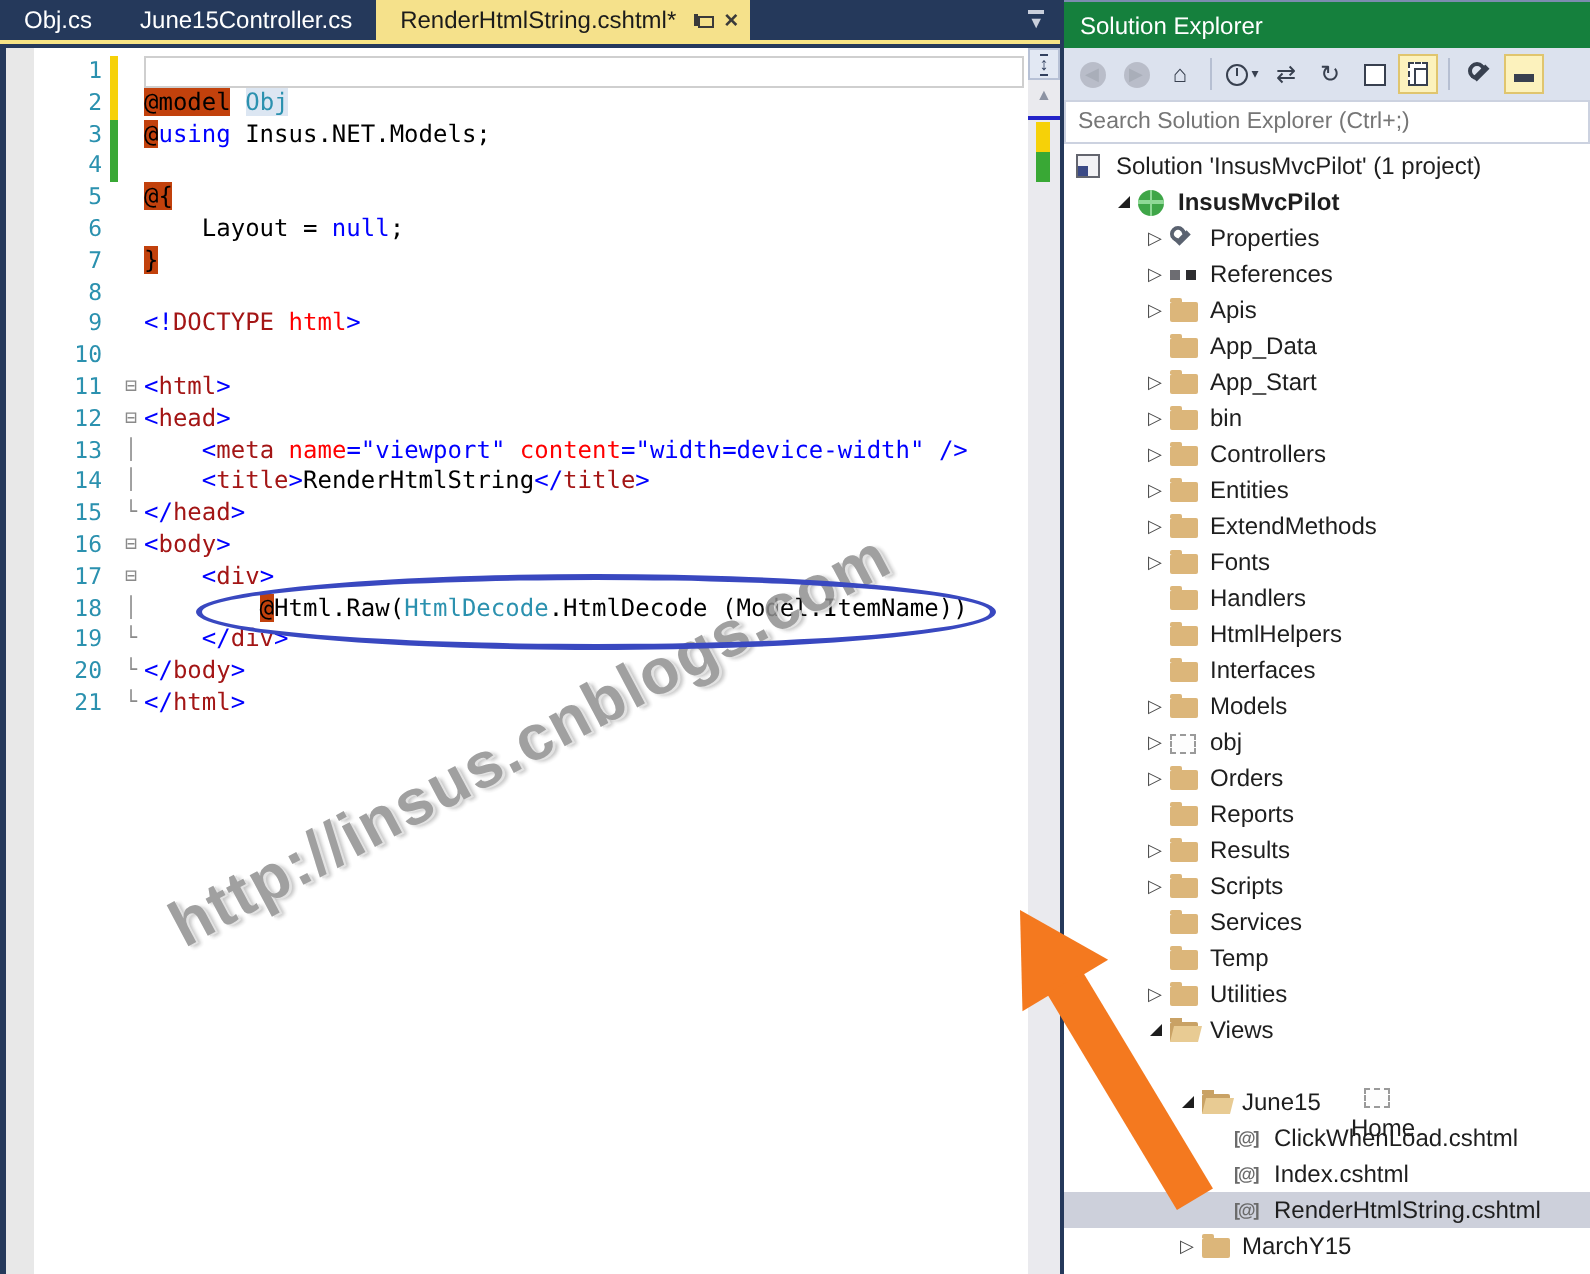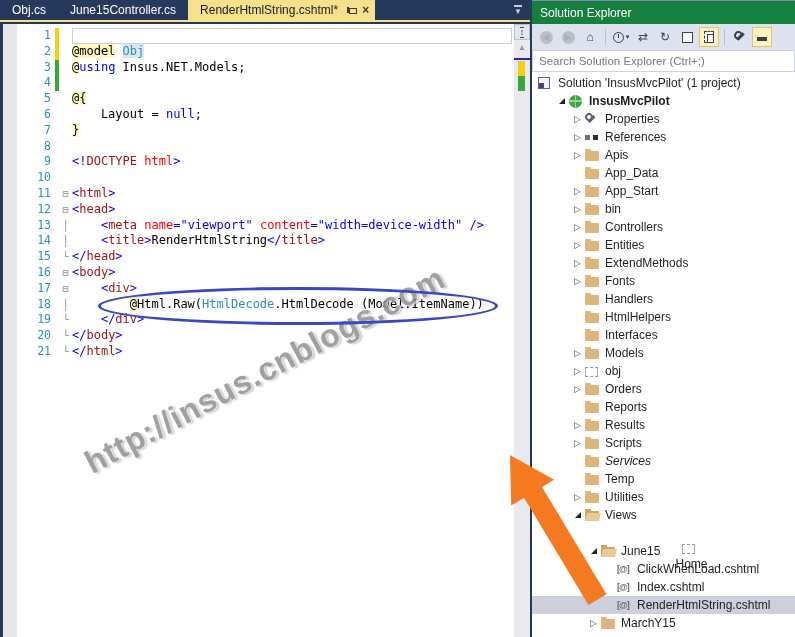--- a/index.html
+++ b/index.html
@@ -25,21 +25,21 @@
   .code-lines{position:absolute;left:14px;top:4px;width:495px;}
   .cl{display:flex;height:15.8px;line-height:15.8px;font-family:"DejaVu Sans Mono",monospace;font-size:12px;white-space:pre;}
   .cl .ln{width:38px;text-align:right;padding-right:4px;color:#2b91af;font-size:11.5px;}
   .cl .cb{width:4px;height:15.8px;}
   .cl .cb.y{background:#f6d108;}
   .cl .cb.g{background:#39a835;}
   .cl .fm{width:13px;text-align:center;color:#8a8a8a;font-size:10px;font-family:"DejaVu Sans Mono",monospace;}
   .cl .cd{flex:1;color:#000;}
   .cl.current .cd{outline:1px solid #cfcfcf;outline-offset:-1px;}
   .caret{display:inline-block;width:1px;height:12px;background:#000;vertical-align:middle;margin-top:-2px;}
-  .sg-razor{background:#fef9c3;color:#000;}
+  .sg-razor{background:#c2410c;color:#000;}
   .sg-kw{color:#0000ff;}
   .sg-type{color:#2b91af;}
   .sg-objbg{background:#dce6f2;}
   .sg-plain{color:#000;}
   .sg-delim{color:#0000ff;}
   .sg-tag{color:#a31515;}
   .sg-attr{color:#ff0000;}
   .sg-attrval{color:#0000ff;}
 
   .watermark{position:absolute;left:55px;top:305px;width:500px;font-size:32px;font-weight:bold;
@@ -371,21 +371,21 @@
           </span>
           <span class="tl">Results</span>
         </div>
         <div class="trw" style="padding-left: 38px;">
           <span class="ar">▷</span>
           <span class="ic">
             <span class="icn-folder"></span>
           </span>
           <span class="tl">Scripts</span>
         </div>
-        <div class="trw" style="padding-left: 38px; font-style: italic;">
+        <div class="trw" style="padding-left: 38px;">
           <span class="ar"></span>
           <span class="ic">
             <span class="icn-folder"></span>
           </span>
           <span class="tl">Services</span>
         </div>
         <div class="trw" style="padding-left: 38px;">
           <span class="ar"></span>
           <span class="ic">
             <span class="icn-folder"></span>

